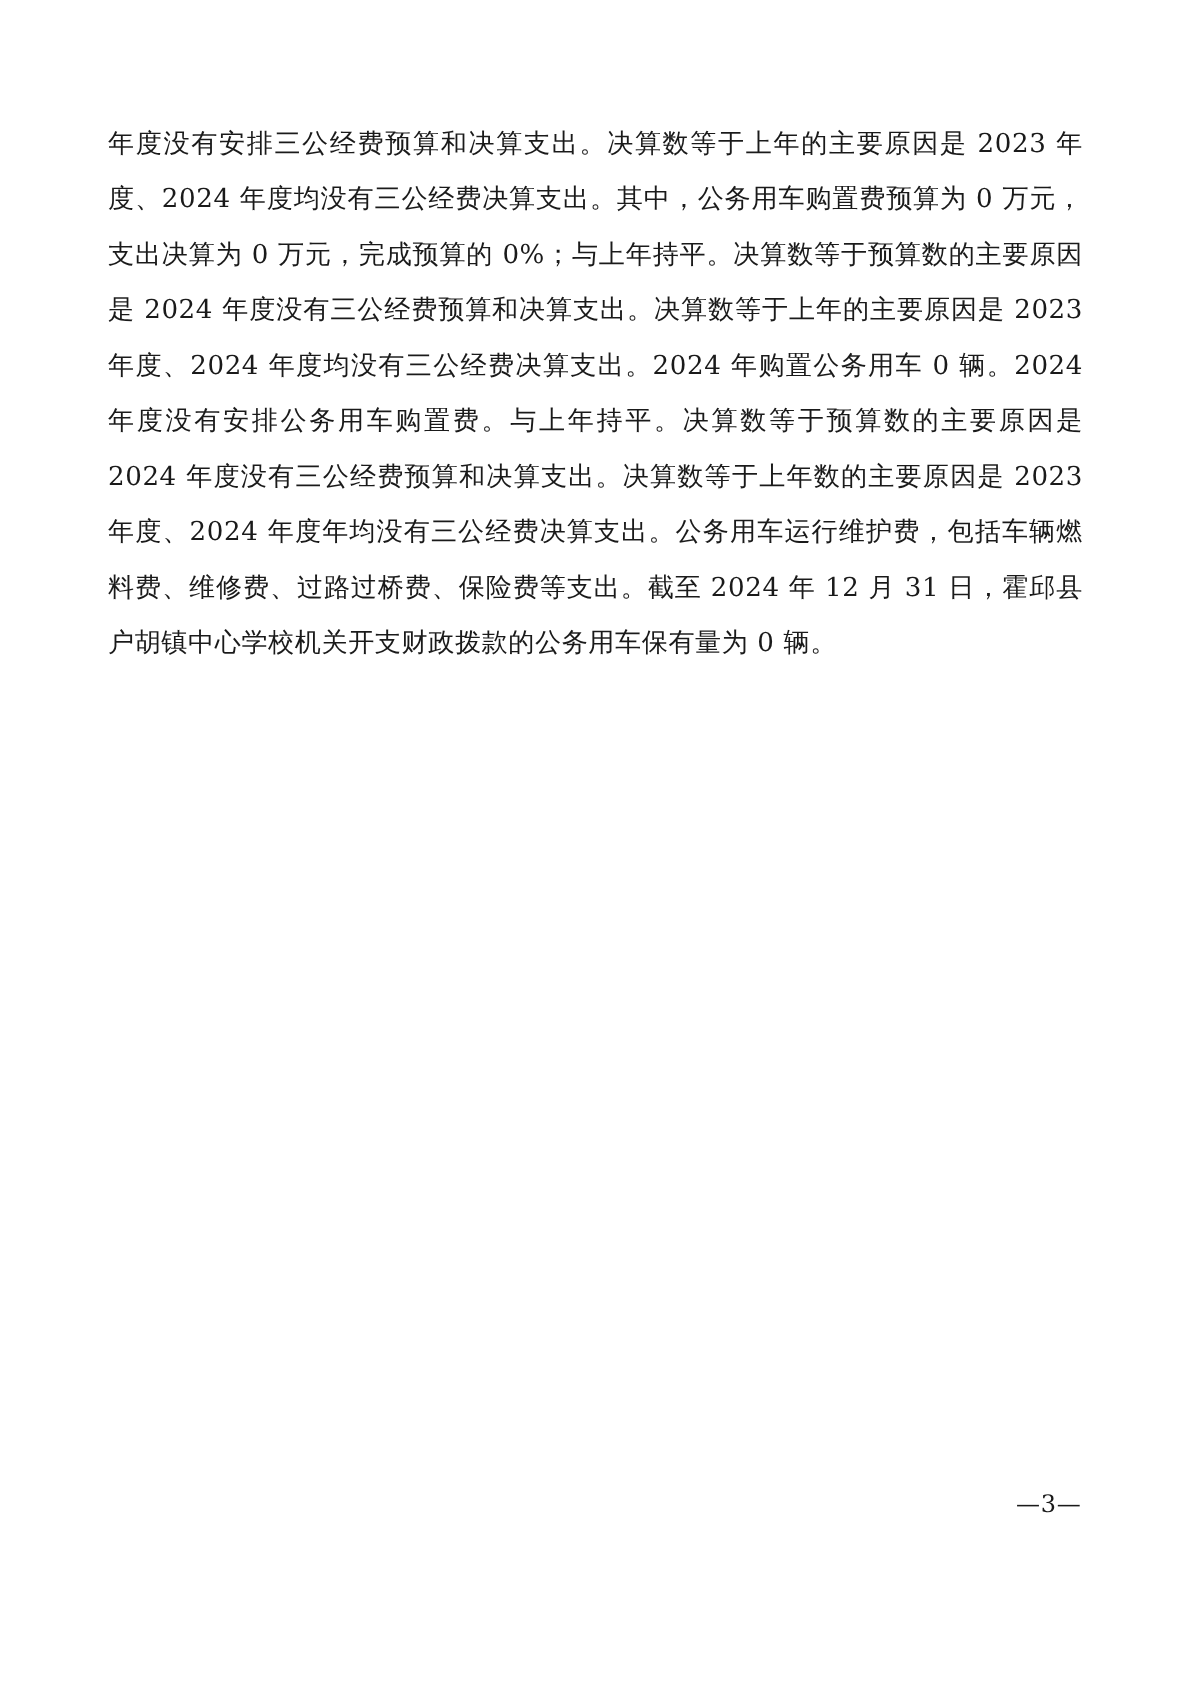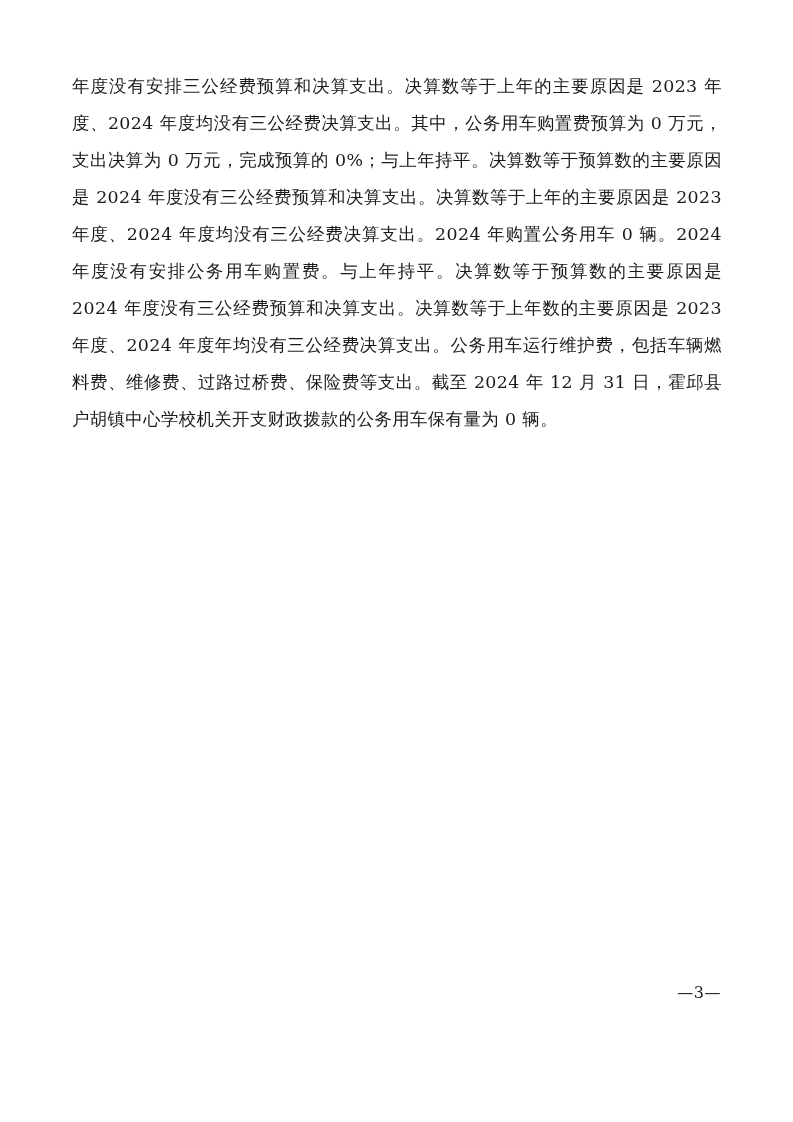--- a/index.html
+++ b/index.html
@@ -4,21 +4,21 @@
 <style>
   html, body {
     margin: 0;
     padding: 0;
     background: #ffffff;
   }
   .page {
     position: relative;
     width: 793px;
     height: 1040px;
-    margin: 0 auto;
+    margin: 10px auto;
     background: #ffffff;
     box-sizing: border-box;
     overflow: hidden;
   }
   .content {
     position: absolute;
     left: 72px;
     top: 68px;
     width: 650px;
   }

